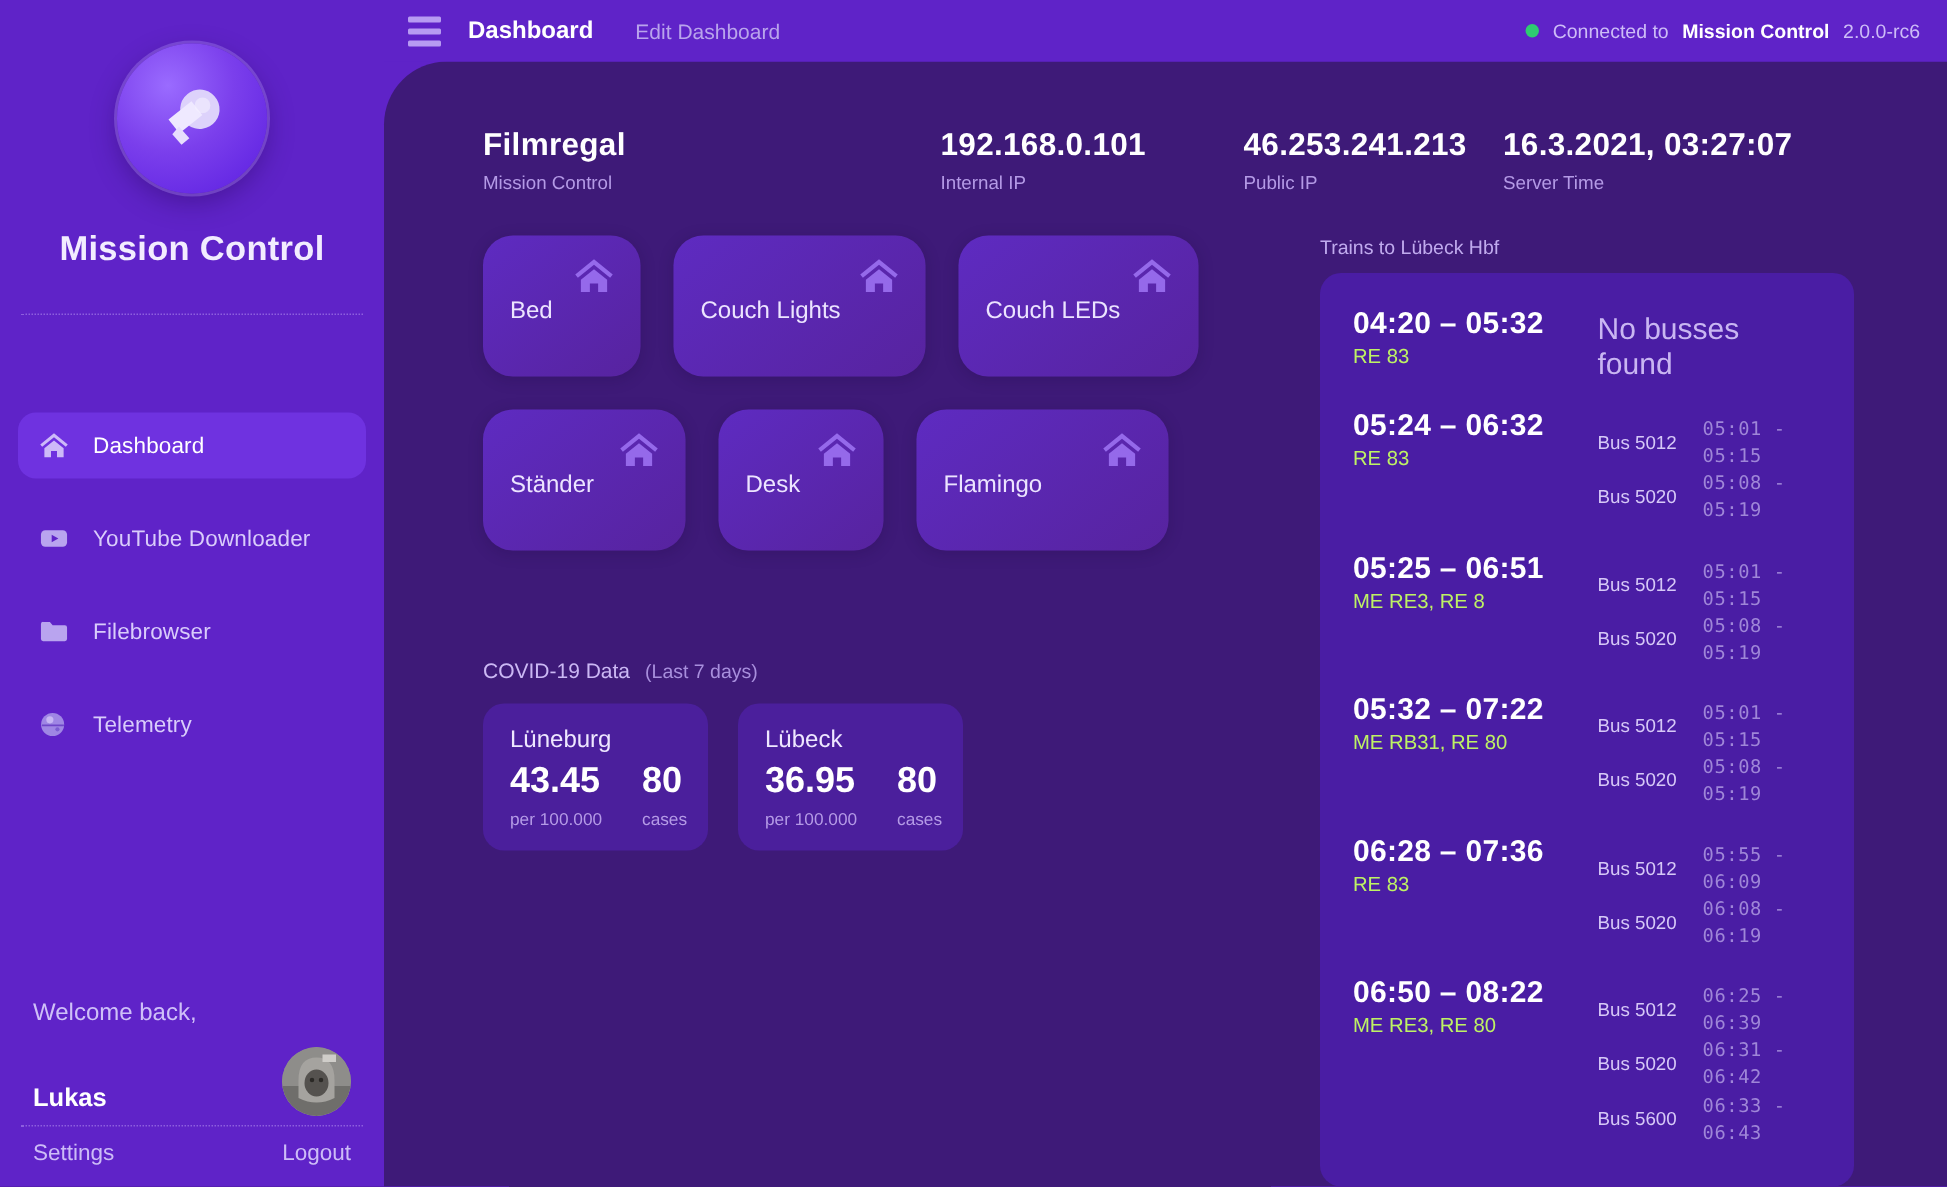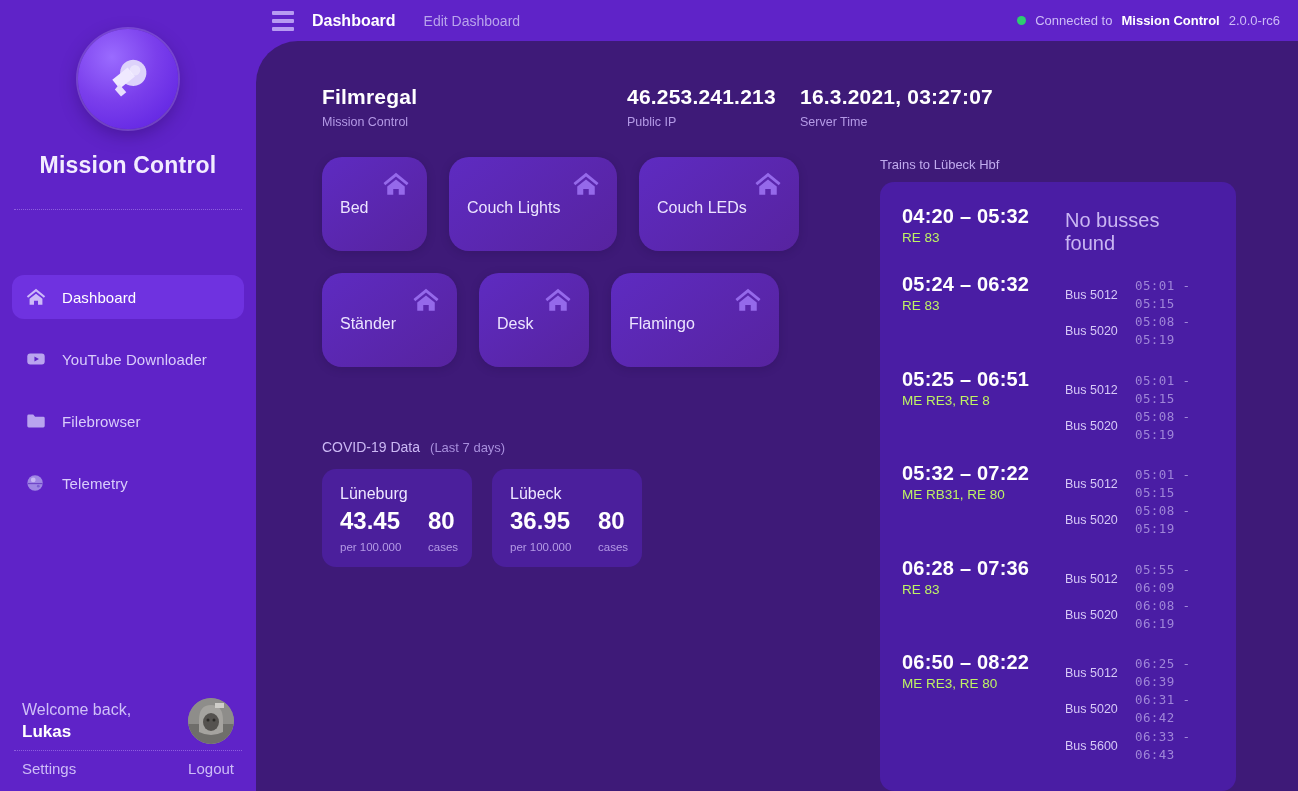--- a/index.html
+++ b/index.html
@@ -124,20 +124,21 @@
   }
   .welcome-text { line-height: 1.35; }
   .welcome-hi {
     font-size: 16px;
     color: #cfc0f8;
   }
   .welcome-name {
     font-size: 17px;
     font-weight: 700;
     color: #ffffff;
+    margin-top: 34px;
   }
   .avatar {
     width: 46px;
     height: 46px;
     border-radius: 50%;
     overflow: hidden;
     background: #8b8b8b;
     flex: 0 0 46px;
   }
   .footer-links {
@@ -516,20 +517,24 @@
       </div>
     </header>
 
     <div class="content">
 
       <div class="stats">
         <div class="stat stat-0">
           <div class="stat-main">Filmregal</div>
           <div class="stat-sub">Mission Control</div>
         </div>
+        <div class="stat stat-1">
+          <div class="stat-main">192.168.0.101</div>
+          <div class="stat-sub">Internal IP</div>
+        </div>
         <div class="stat stat-2">
           <div class="stat-main">46.253.241.213</div>
           <div class="stat-sub">Public IP</div>
         </div>
         <div class="stat stat-3">
           <div class="stat-main">16.3.2021, 03:27:07</div>
           <div class="stat-sub">Server Time</div>
         </div>
       </div>
 

